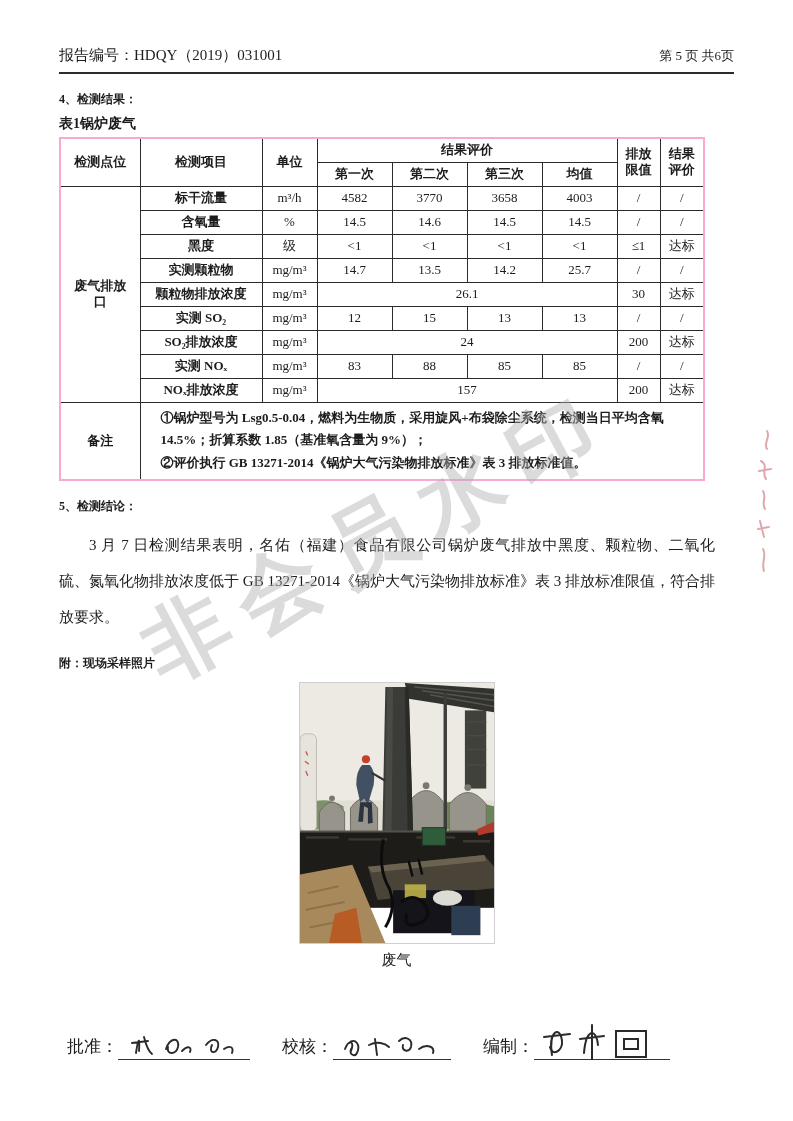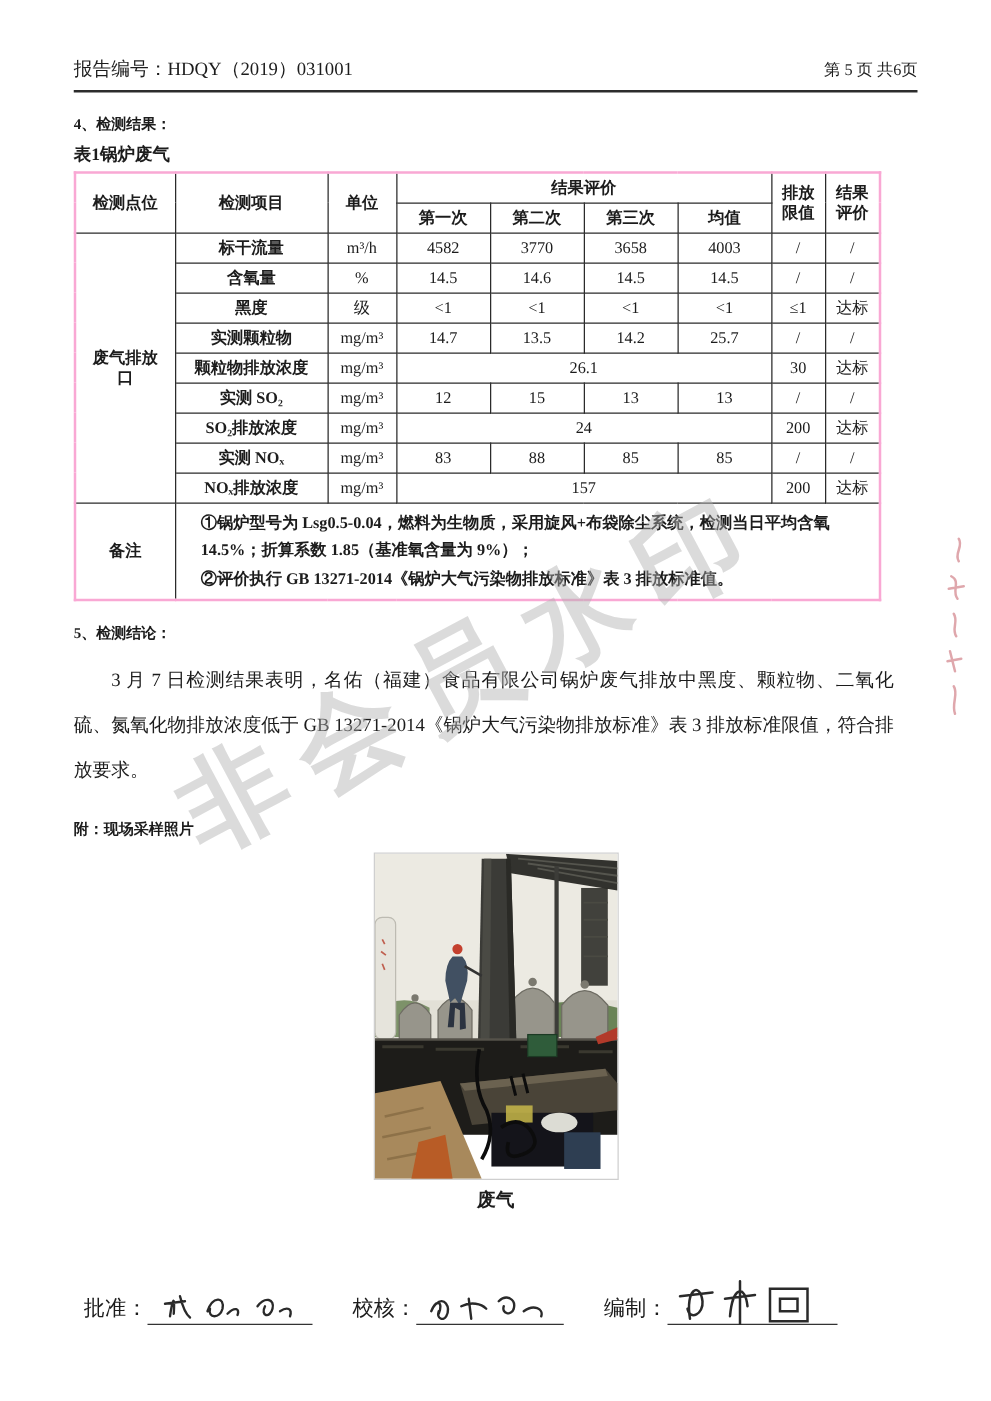--- a/index.html
+++ b/index.html
@@ -58,21 +58,21 @@
     text-indent: 2em; text-align: justify;
     width: 656px;
   }
   .attach-title { font-size: 12px; font-weight: bold; margin-top: 20px; }
 
   
   .photo-wrap { width: 196px; margin: 10px auto 0 auto; text-align: center; }
   .photo {
     width: 196px; height: 262px; border: 1px solid #cfcfcf; display: block;
   }
-  .photo-caption { font-size: 15px; font-weight: bold; margin-top: 7px; }
+  .photo-caption { font-size: 15px; font-weight: normal; margin-top: 7px; }
 
   
   .sig-row {
     display: flex; align-items: flex-end;
     margin-top: 64px; padding-left: 8px;
     font-size: 17px;
   }
   .sig-group { display: flex; align-items: flex-end; position: relative; }
   .sig-group + .sig-group { margin-left: 32px; }
   .sig-label { padding-bottom: 2px; }

